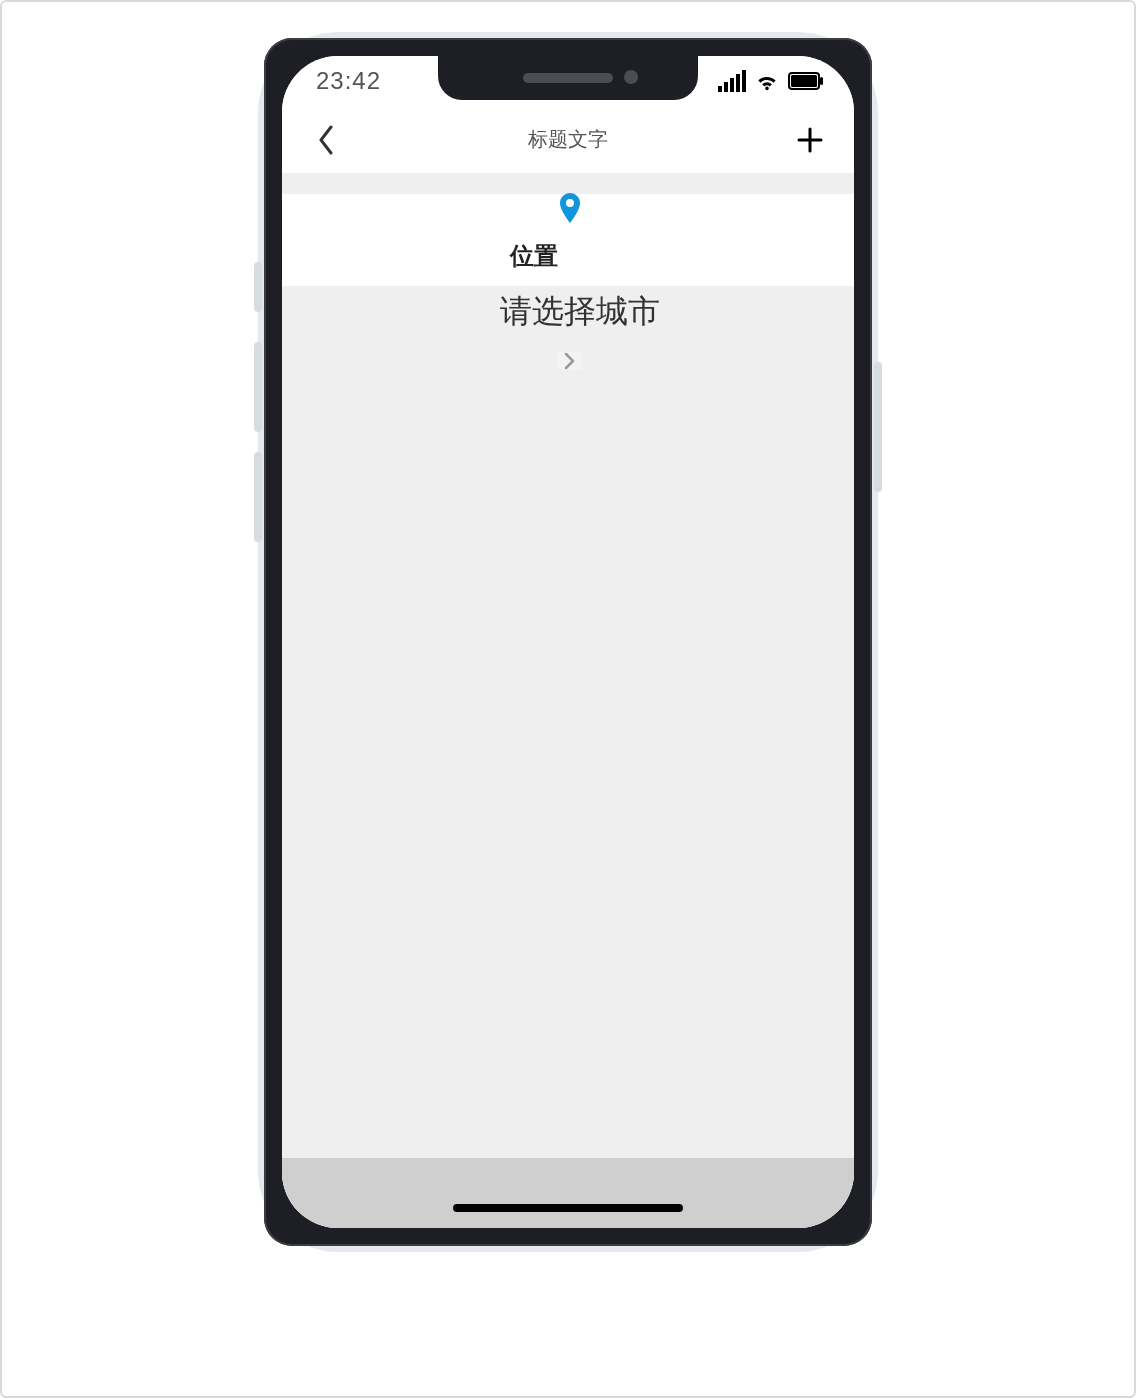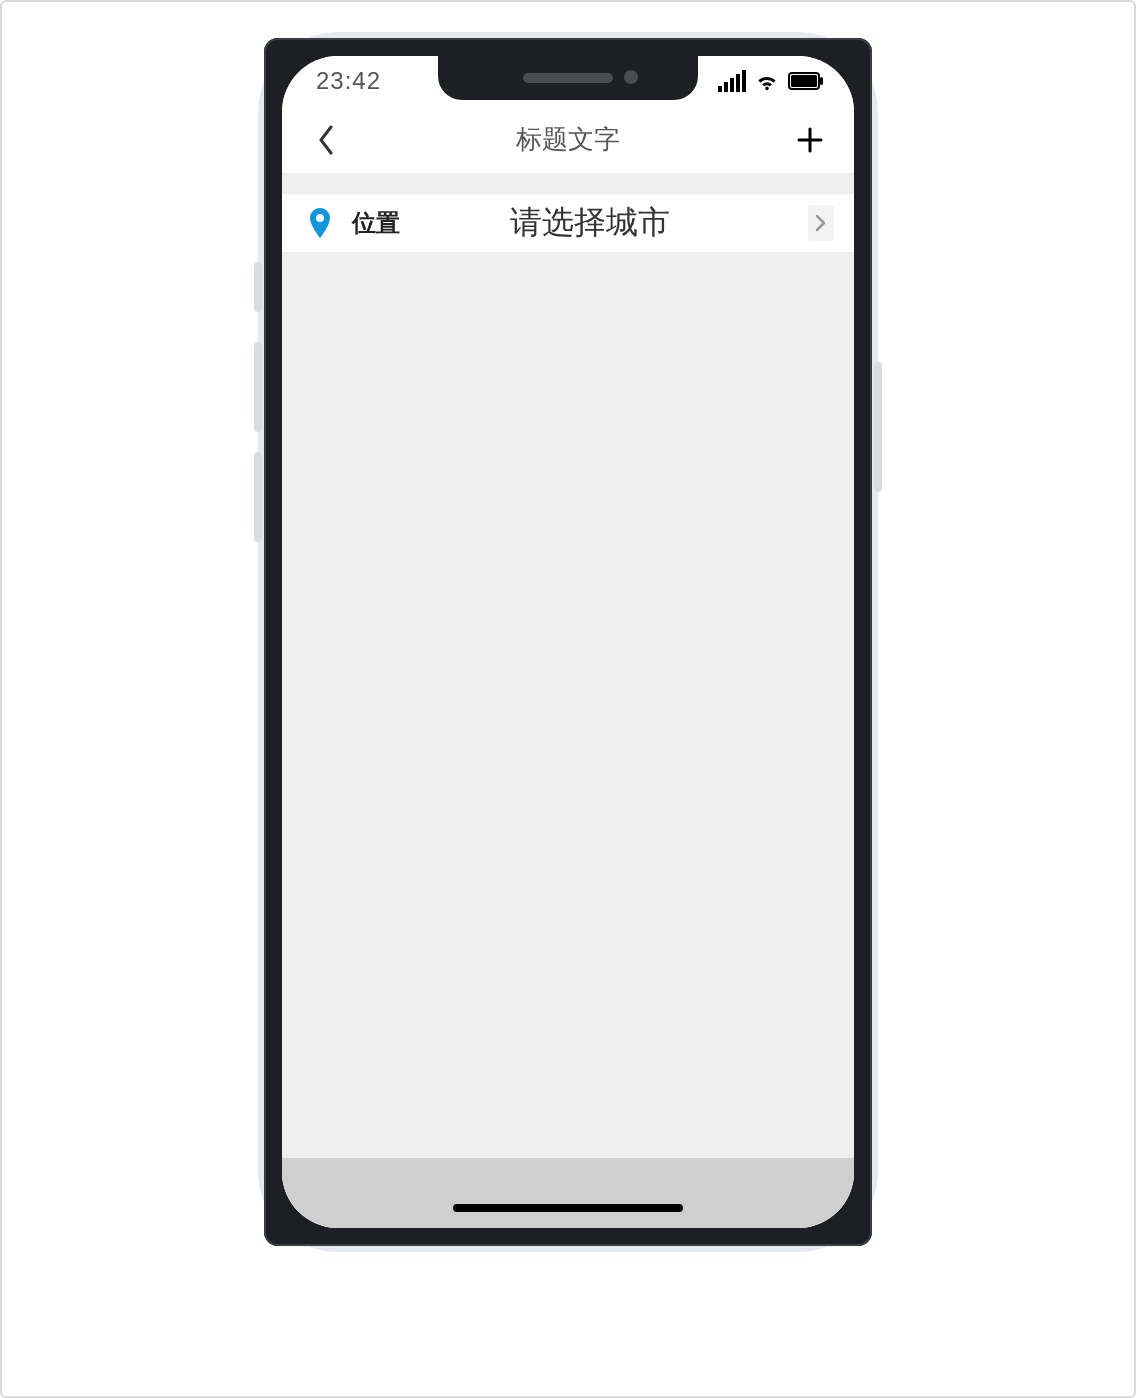--- a/index.html
+++ b/index.html
@@ -29,21 +29,21 @@
     transform: translateX(-50%);
     width: 620px;
     height: 1220px;
     border-radius: 80px;
     background: #e5e9ef;
     padding: 6px;
   }
   .device-outline {
     width: 100%;
     height: 100%;
-    border-radius: 14px;
+    border-radius: 28px;
     background: #1d1f24;
     padding: 18px;
     box-shadow: inset 0 0 0 2px #3a3d42;
   }
   .device-screen {
     position: relative;
     width: 100%;
     height: 100%;
     background: #efefef;
     border-radius: 56px;
@@ -149,21 +149,21 @@
   .nav-back {
     width: 40px;
     height: 40px;
     display: flex;
     align-items: center;
     justify-content: center;
     cursor: pointer;
   }
   .nav-back svg { width: 18px; height: 30px; }
   .nav-title {
-    font-size: 26px;
+    font-size: 20px;
     color: #555;
     font-weight: 400;
   }
   .nav-add {
     width: 40px;
     height: 40px;
     display: flex;
     align-items: center;
     justify-content: center;
     cursor: pointer;
@@ -172,26 +172,27 @@
 
   
   .content {
     background: #efefef;
     height: calc(100% - 118px);
     padding-top: 20px;
   }
 
   .list-row {
     background: #ffffff;
-    height: 58px;
+    height: 92px;
     display: flex;
     align-items: center;
     padding: 0 20px 0 24px;
     gap: 18px;
     cursor: pointer;
+    flex-direction: column;
   }
   .row-icon {
     width: 28px;
     height: 28px;
     display: flex;
     align-items: center;
     justify-content: center;
   }
   .row-icon svg { width: 24px; height: 30px; }
   .row-label {

